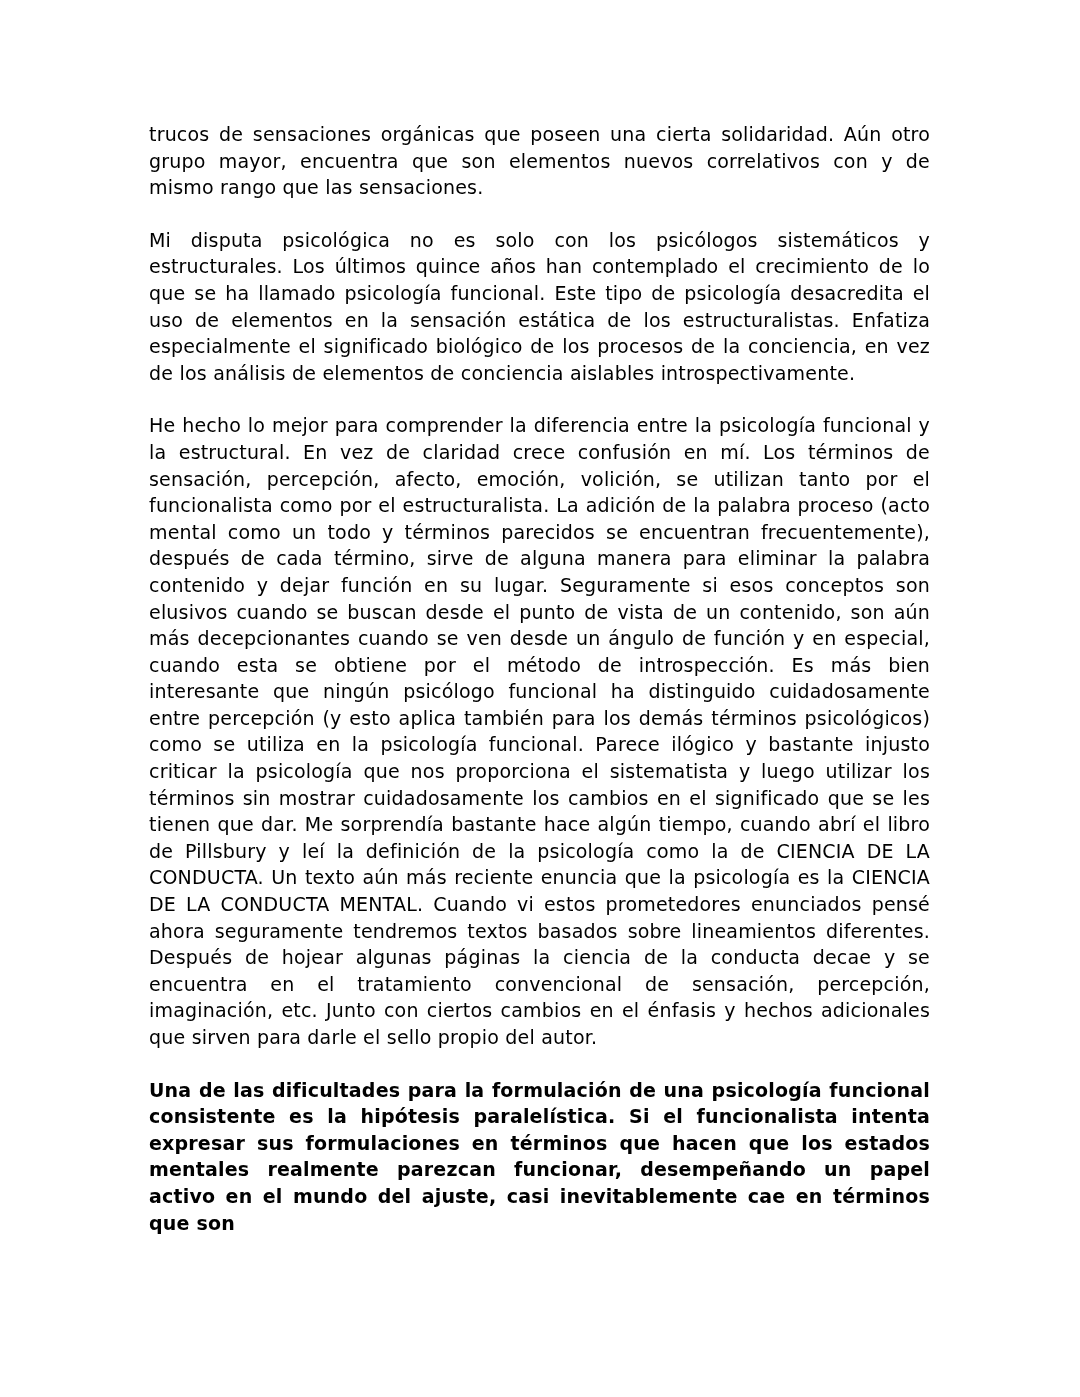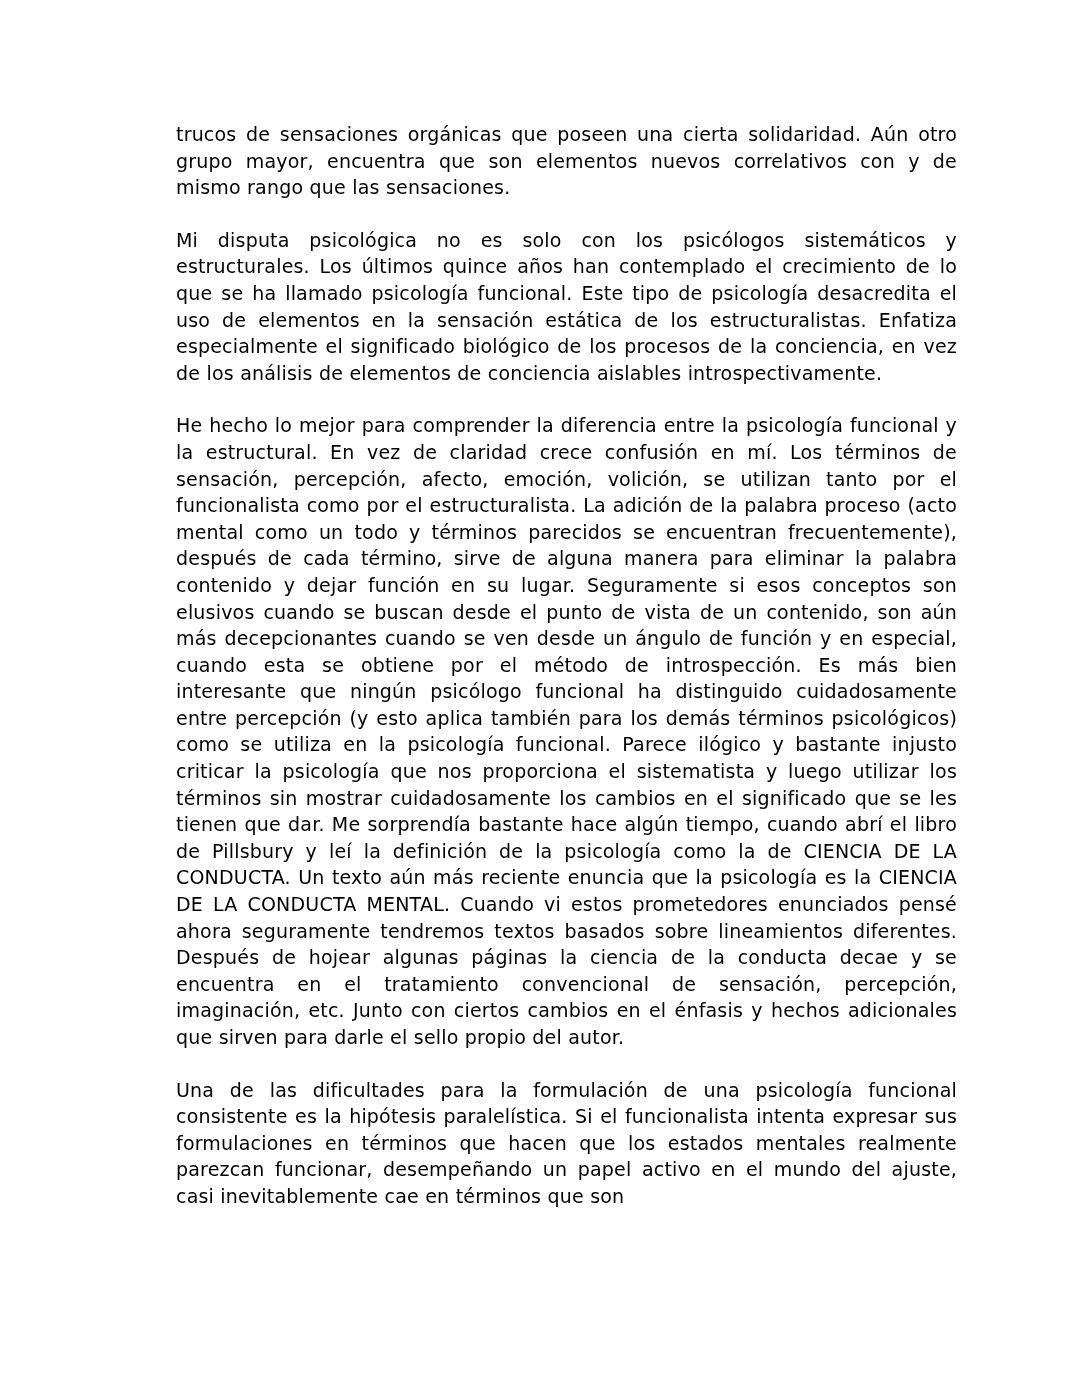--- a/index.html
+++ b/index.html
@@ -25,39 +25,39 @@
     width: 1080px;
     height: 1397px;
     background: #ffffff;
   }
 
   #text-column {
     position: absolute;
     left: 149px;
     top: 121px;
     width: 781px;
-    margin-left: 27px;
   }
 
   .doc-paragraph {
     margin: 0 0 26px 0;
     padding: 0;
     font-size: 19px;
     line-height: 26.6px;
     text-align: justify;
     text-justify: inter-word;
     color: #000000;
     letter-spacing: 0.01em;
     word-spacing: 0.005em;
     hyphens: none;
     -webkit-hyphens: none;
   }
 
   .doc-paragraph:last-child {
     margin-bottom: 0;
+    font-weight: bold;
   }
 
   
   .doc-paragraph {
     text-align-last: left;
   }
 </style>
 </head>
 <body>
 

